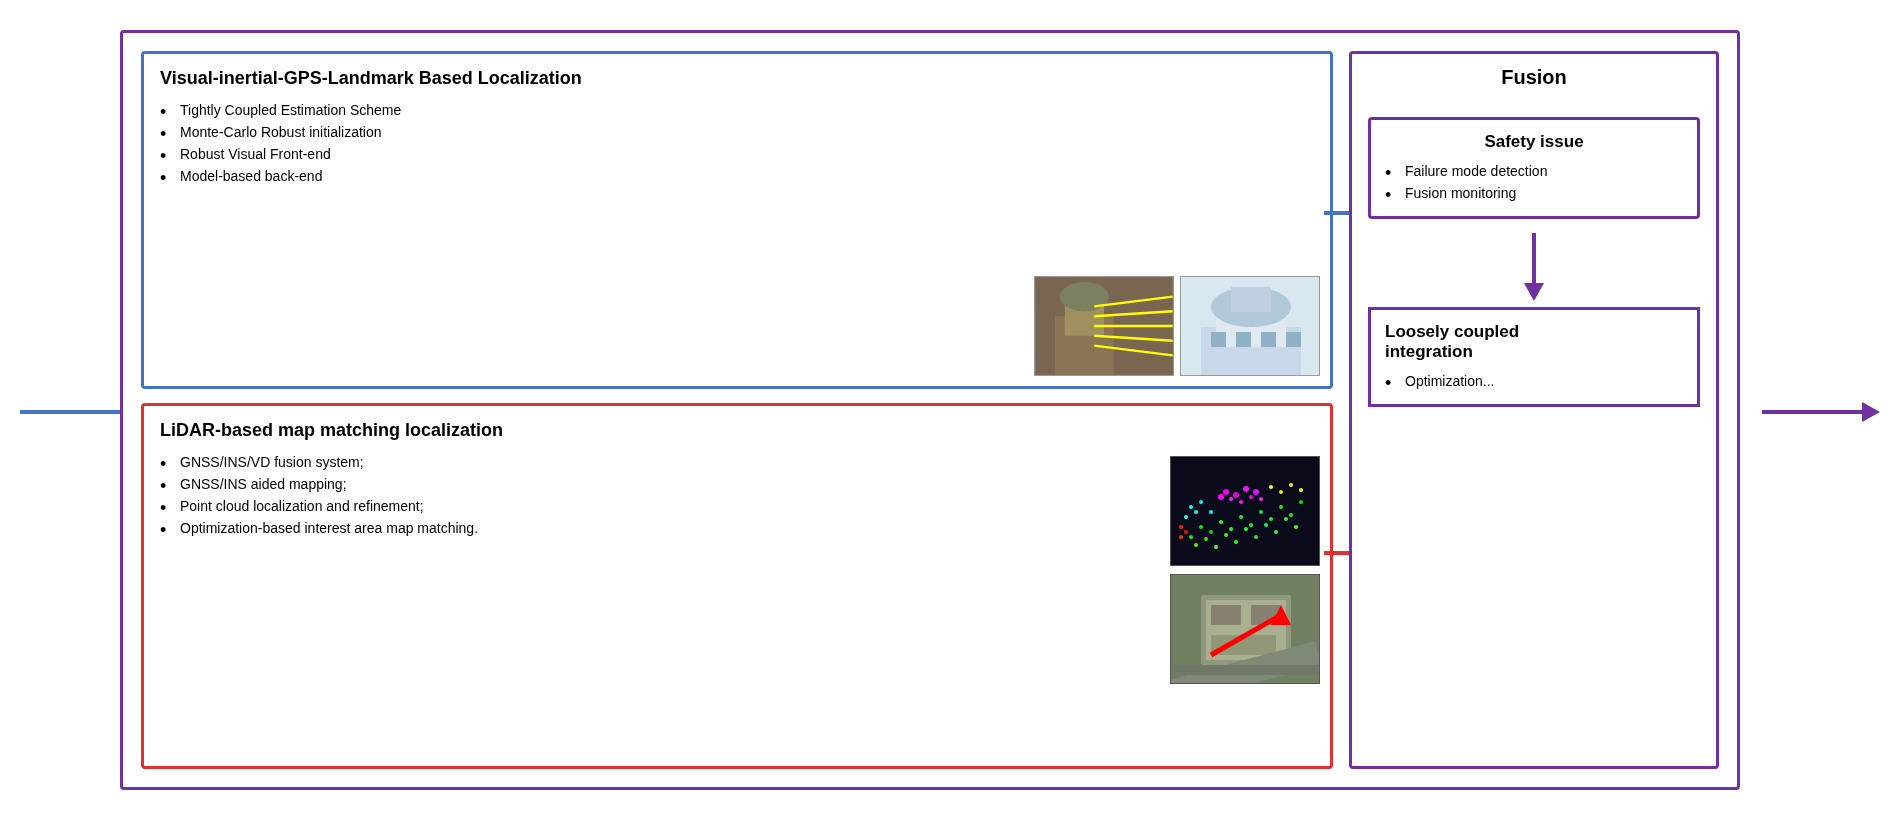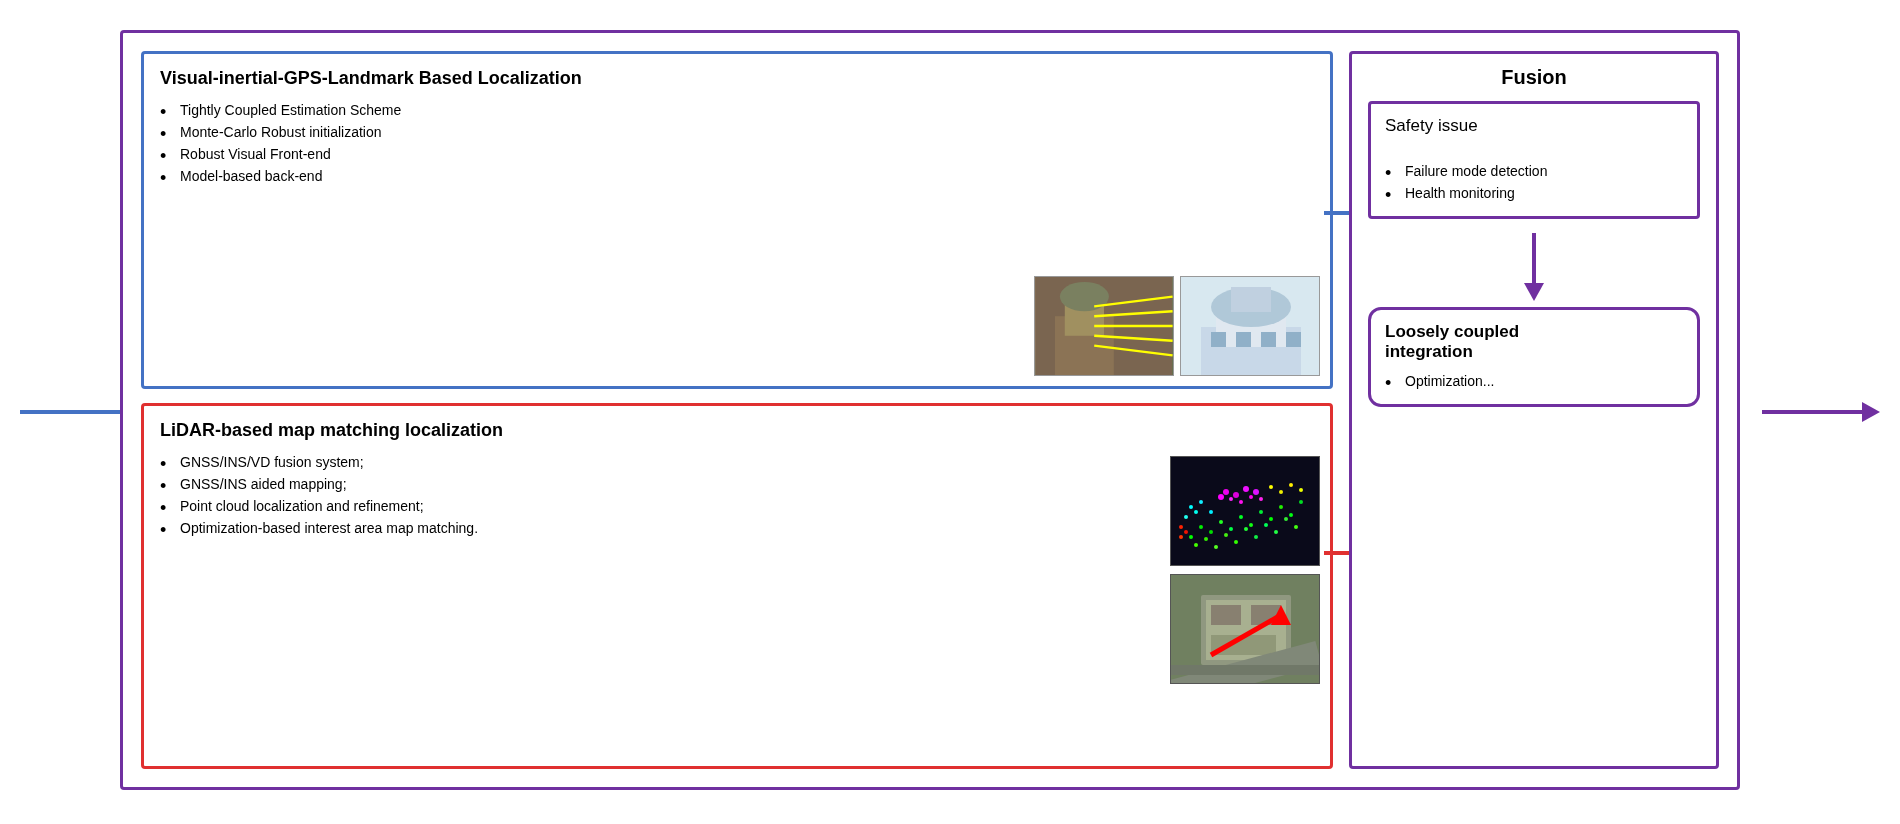--- a/index.html
+++ b/index.html
@@ -242,36 +242,37 @@
       display: flex;
       flex-direction: column;
       align-items: center;
       padding: 12px 16px;
       position: relative;
     }
 
     .fusion-title {
       font-size: 20px;
       font-weight: bold;
-      margin-bottom: 12px;
+      margin-bottom: 28px;
       text-align: center;
     }
 
     
     .safety-box {
       width: 100%;
       border: 3px solid #7030a0;
       border-radius: 4px;
       padding: 12px 14px;
       margin-bottom: 8px;
     }
     .safety-title {
       font-size: 17px;
-      font-weight: normal;
-      margin-bottom: 24px;
+      font-weight: bold;
+      margin-bottom: 8px;
+      text-align: center;
     }
 
     
     .arrow-purple-down {
       display: flex;
       flex-direction: column;
       align-items: center;
       margin: 6px 0;
     }
     .arrow-line-purple-down {
@@ -284,21 +285,21 @@
       height: 0;
       border-left: 10px solid transparent;
       border-right: 10px solid transparent;
       border-top: 18px solid #7030a0;
     }
 
     
     .loosely-box {
       width: 100%;
       border: 3px solid #7030a0;
-      border-radius: 13px;
+      border-radius: 0;
       padding: 12px 14px;
     }
     .loosely-title {
       font-size: 17px;
       font-weight: bold;
       margin-bottom: 8px;
     }
 
     
     .lidar-images {
@@ -491,21 +492,21 @@
 
       </div>
 
       <div class="right-column">
         <div class="fusion-title">Fusion</div>
 
         <div class="safety-box">
           <div class="safety-title">Safety issue</div>
           <ul class="bullet-list">
             <li>Failure mode detection</li>
-            <li>Health monitoring</li>
+            <li>Fusion monitoring</li>
           </ul>
         </div>
 
         <div class="arrow-purple-down">
           <div class="arrow-line-purple-down"></div>
           <div class="arrow-head-purple-down"></div>
         </div>
 
         <div class="loosely-box">
           <div class="loosely-title">

